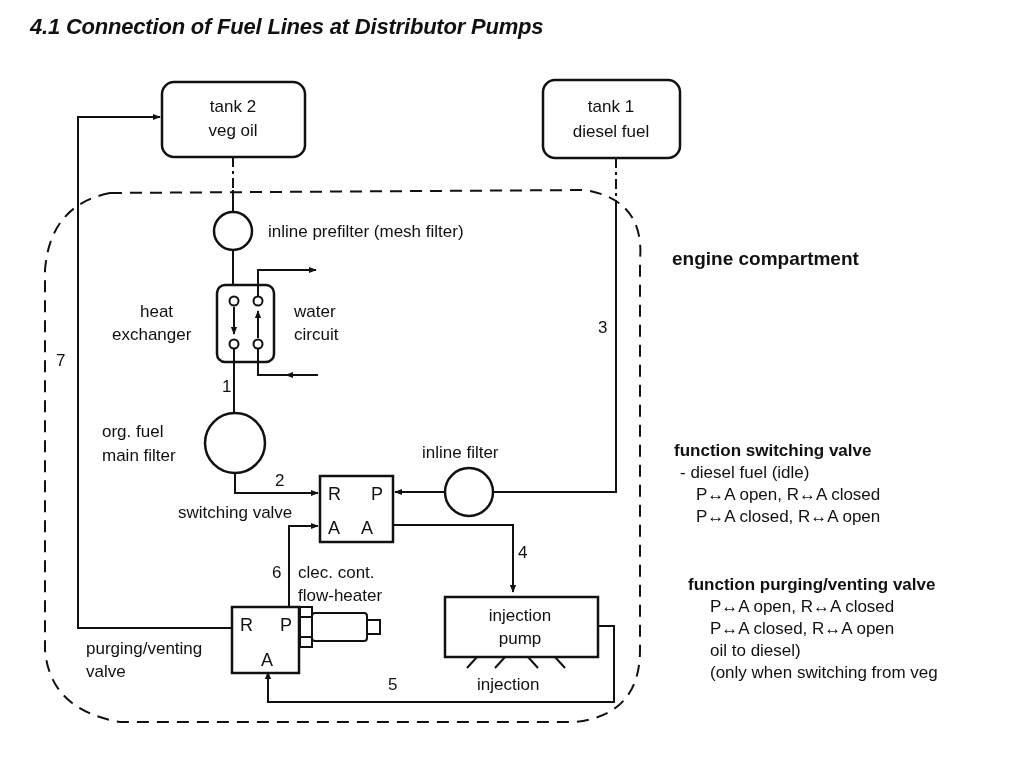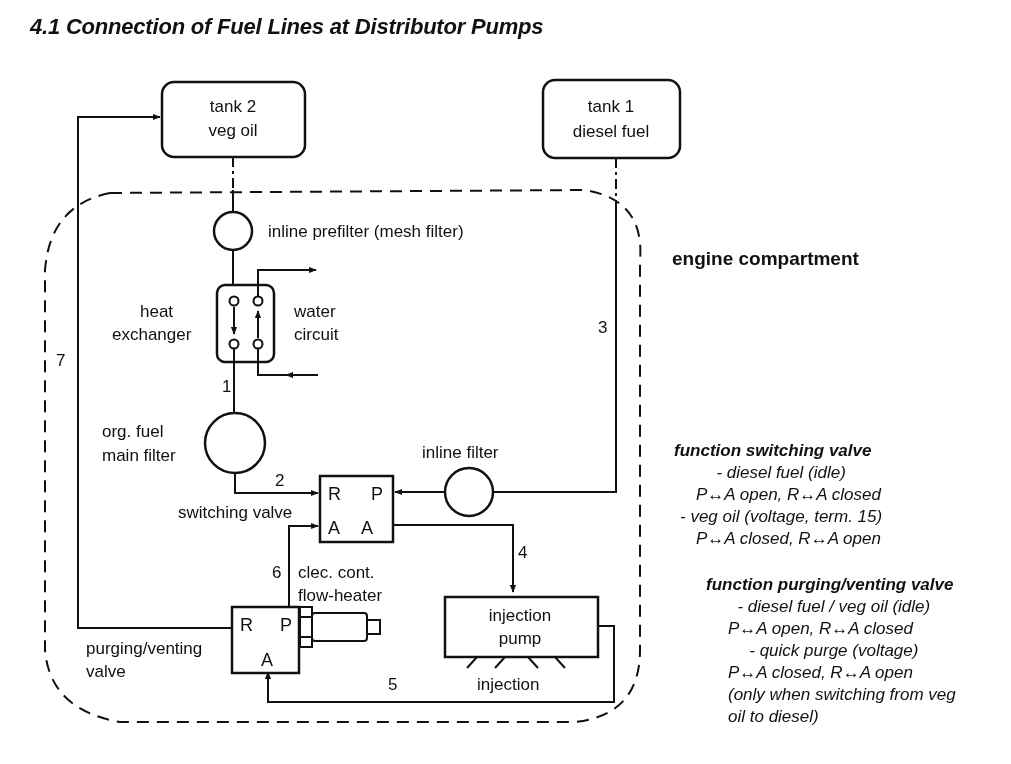--- a/index.html
+++ b/index.html
@@ -4,23 +4,23 @@
 <style>
   html, body { margin: 0; padding: 0; background: #ffffff; }
   body { width: 1011px; height: 764px; position: relative; overflow: hidden; font-family: "Liberation Sans", sans-serif; color: #111; }
   #page-title { position: absolute; left: 30px; top: 14px; font-size: 22px; font-weight: bold; letter-spacing: -0.2px; font-style: italic; }
   svg#diagram { position: absolute; left: 0; top: 0; }
   svg text { font-family: "Liberation Sans", sans-serif; fill: #111; }
   .lbl { font-size: 17px; }
   .box-lbl { font-size: 17px; text-anchor: middle; }
   .port { font-size: 18px; }
   .num { font-size: 17px; }
-  .side { position: absolute; font-size: 17px; line-height: 22px; font-style: italic; }
+  .side { position: absolute; font-size: 17px; line-height: 22px; }
   .side .hd { font-weight: bold; }
-  .side .it { padding-left: 6px; text-align: center; }
+  .side .it { padding-left: 6px; }
   .side .sub { padding-left: 22px; }
   #engine-compartment-label { position: absolute; left: 672px; top: 248px; font-size: 19px; font-weight: bold; }
 </style>
 </head>
 <body>
 
 <div id="page-title">4.1 Connection of Fuel Lines at Distributor Pumps</div>
 
 <svg id="diagram" width="1011" height="764" viewBox="0 0 1011 764">
   <defs>
@@ -138,25 +138,22 @@
   <path d="M232,628 L78,628 L78,117 L160,117" fill="none" stroke="#111" stroke-width="2" marker-end="url(#arr)"></path>
   <text class="num" x="56" y="366">7</text>
 </svg>
 
 <div id="engine-compartment-label">engine compartment</div>
 
 <div class="side" style="left:674px; top:440px;">
   <div class="hd">function switching valve</div>
   <div class="it">- diesel fuel (idle)</div>
   <div class="sub">P↔A open, R↔A closed</div>
-  <div class="it">- veg oil (voltage, term. 15)</div>
   <div class="sub">P↔A closed, R↔A open</div>
 </div>
 
-<div class="side" style="left:706px; top:574px;">
+<div class="side" style="left:688px; top:574px;">
   <div class="hd">function purging/venting valve</div>
-  <div class="it">- diesel fuel / veg oil (idle)</div>
   <div class="sub">P↔A open, R↔A closed</div>
-  <div class="it">- quick purge (voltage)</div>
   <div class="sub">P↔A closed, R↔A open</div>
+  <div class="sub">oil to diesel)</div>
   <div class="sub">(only when switching from veg</div>
-  <div class="sub">oil to diesel)</div>
 </div>
 
 </body></html>

